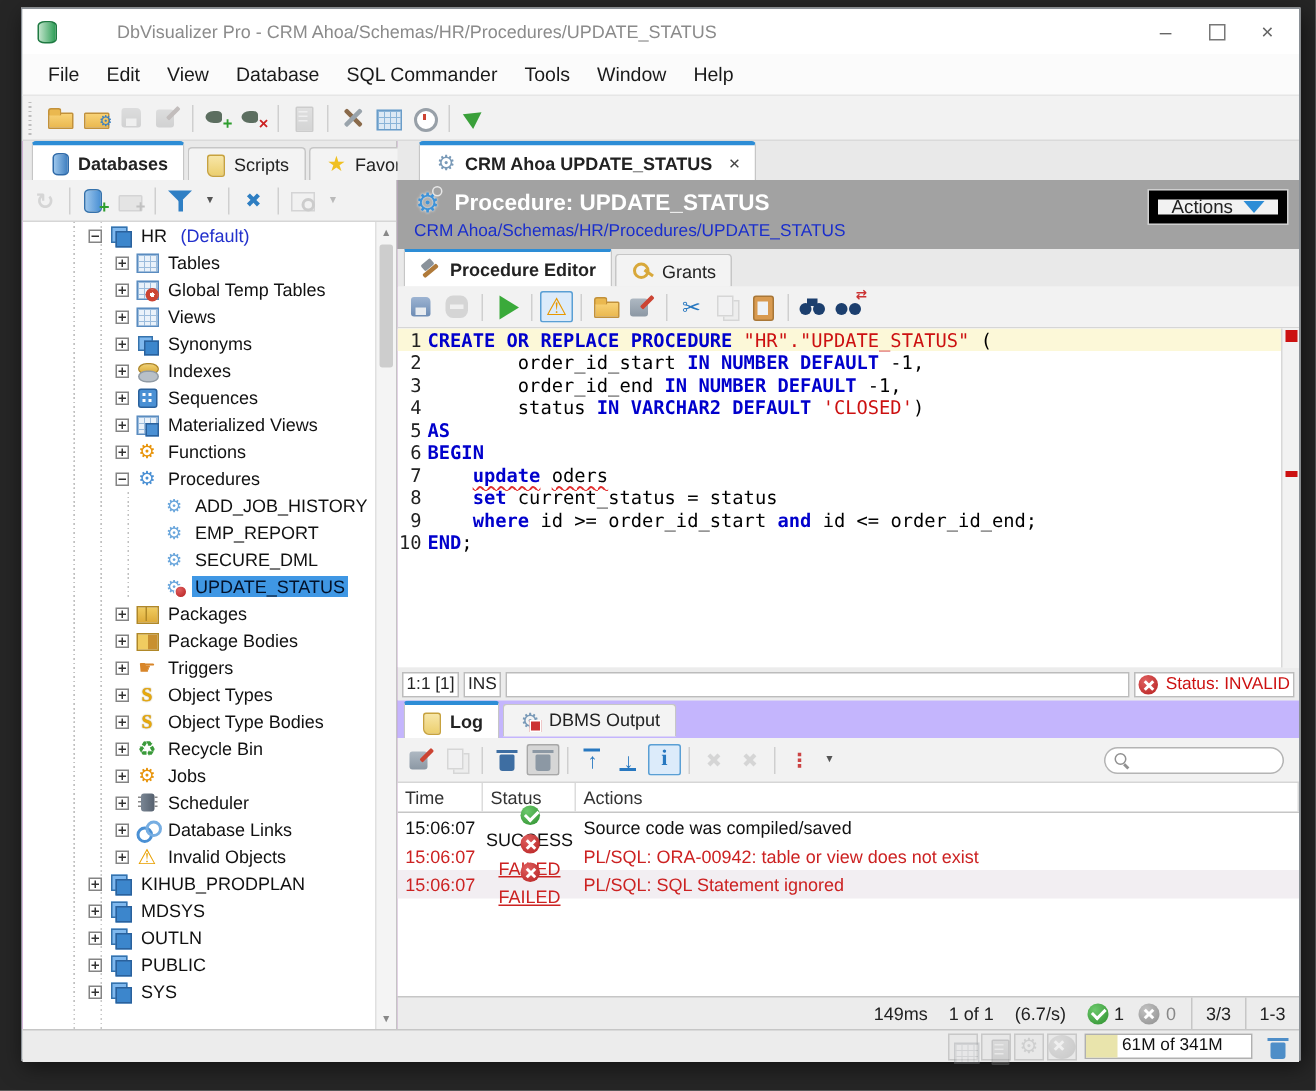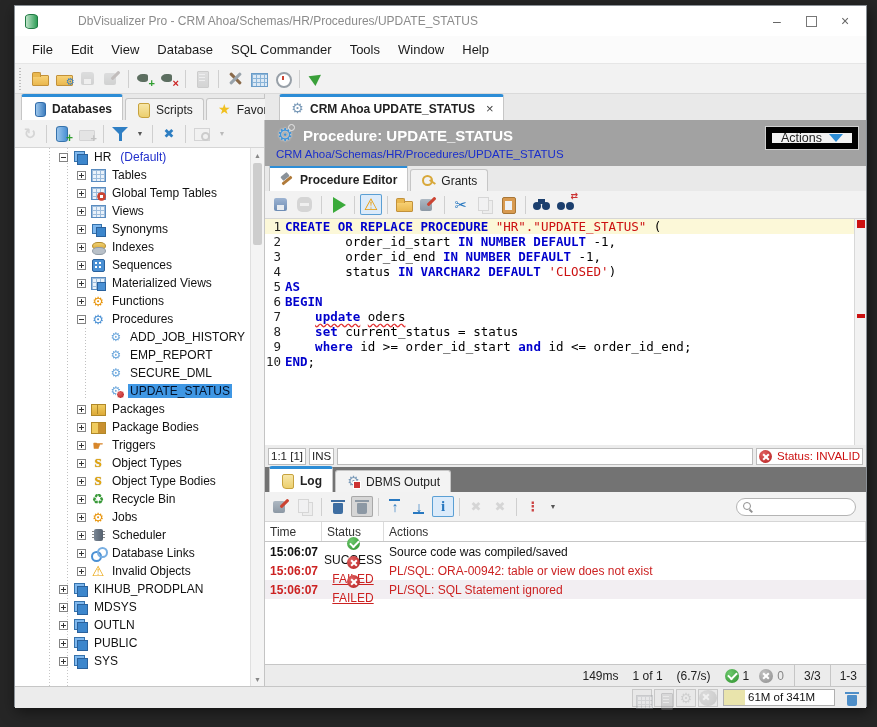--- a/index.html
+++ b/index.html
@@ -247,35 +247,35 @@
   .em2 { position:absolute; top:42%; left:2px; width:8px; height:4px; background:#cc1111; }
   .caretrow { height:22px; background:#ececec; display:flex; align-items:center; gap:3px; padding:0 3px; flex:none; }
   .cbox { height:17px; background:#fff; border:1px solid #bcbcbc; font-size:11.5px; color:#222;
           display:flex; align-items:center; padding:0 2px; white-space:nowrap; }
   .cgrow { flex:1; }
   .statusbox { gap:5px; }
   .statusbox .badge { width:13px; height:13px; }
   .statustext { color:#cc1111; }
 
   
-  .logtabs { height:25px; background:#737373; display:flex; align-items:flex-end; padding-left:4px; flex:none; }
+  .logtabs { height:25px; background:#c4b5fd; display:flex; align-items:center; padding-left:4px; flex:none; }
   .logtoolbar { height:30px; background:#f2f2f2; border-bottom:1px solid #d6d6d6; display:flex; align-items:center; padding:0 4px; flex:none; }
   .logsearch { margin-left:auto; margin-right:6px; width:120px; height:18px; border:1px solid #b4b4b4; border-radius:10px;
                background:#fff; display:flex; align-items:center; padding:0 6px; gap:4px; }
   .magicon { width:10px; height:10px; position:relative; flex:none; }
   .magicon::before { content:""; position:absolute; left:0; top:0; width:6px; height:6px; border:1.5px solid #909090; border-radius:50%; }
   .magicon::after { content:""; position:absolute; right:0px; bottom:0px; width:4px; height:1.5px; background:#909090; transform:rotate(45deg); }
   .logsearch input { border:none; outline:none; width:100%; font-size:11px; font-family:inherit; background:transparent; }
   .logtable { flex:1; background:#fff; overflow:hidden; font-size:12px; }
   .lthead { height:20px; display:flex; align-items:center; border-bottom:1px solid #c6c6c6; color:#333; }
   .lthead span { padding:0 5px; border-right:1px solid #dcdcdc; height:100%; display:flex; align-items:center;text-align:right; }
   .lc-time { width:57px; flex:none; } .lc-status { width:62px; flex:none; } .lc-msg { flex:1; }
   .lrow { height:19px; display:flex; align-items:center; }
   .lrow:nth-child(3) { background:#f2eef2; }
-  .lrow .lc-time { padding:0 5px; font-weight:bold;text-align:center; }
+  .lrow .lc-time { padding:0 5px; font-weight:normal;text-align:center; }
   .lrow .lc-status { padding:0 2px; display:flex; align-items:center; gap:3px;flex-direction:column; }
   .lrow .lc-msg { padding:0 5px; }
   .lrow .badge { width:13px; height:13px; }
   .lrow.failed { color:#cc2222; }
   .lrow.failed .st-label { text-decoration:underline; }
   .lrow.success { color:#111; }
 
   
   .resultbar { height:22px; background:#ececec; border-top:1px solid #c6c6c6; display:flex; align-items:center;
                justify-content:flex-end; font-size:12px; color:#222; flex:none; }

